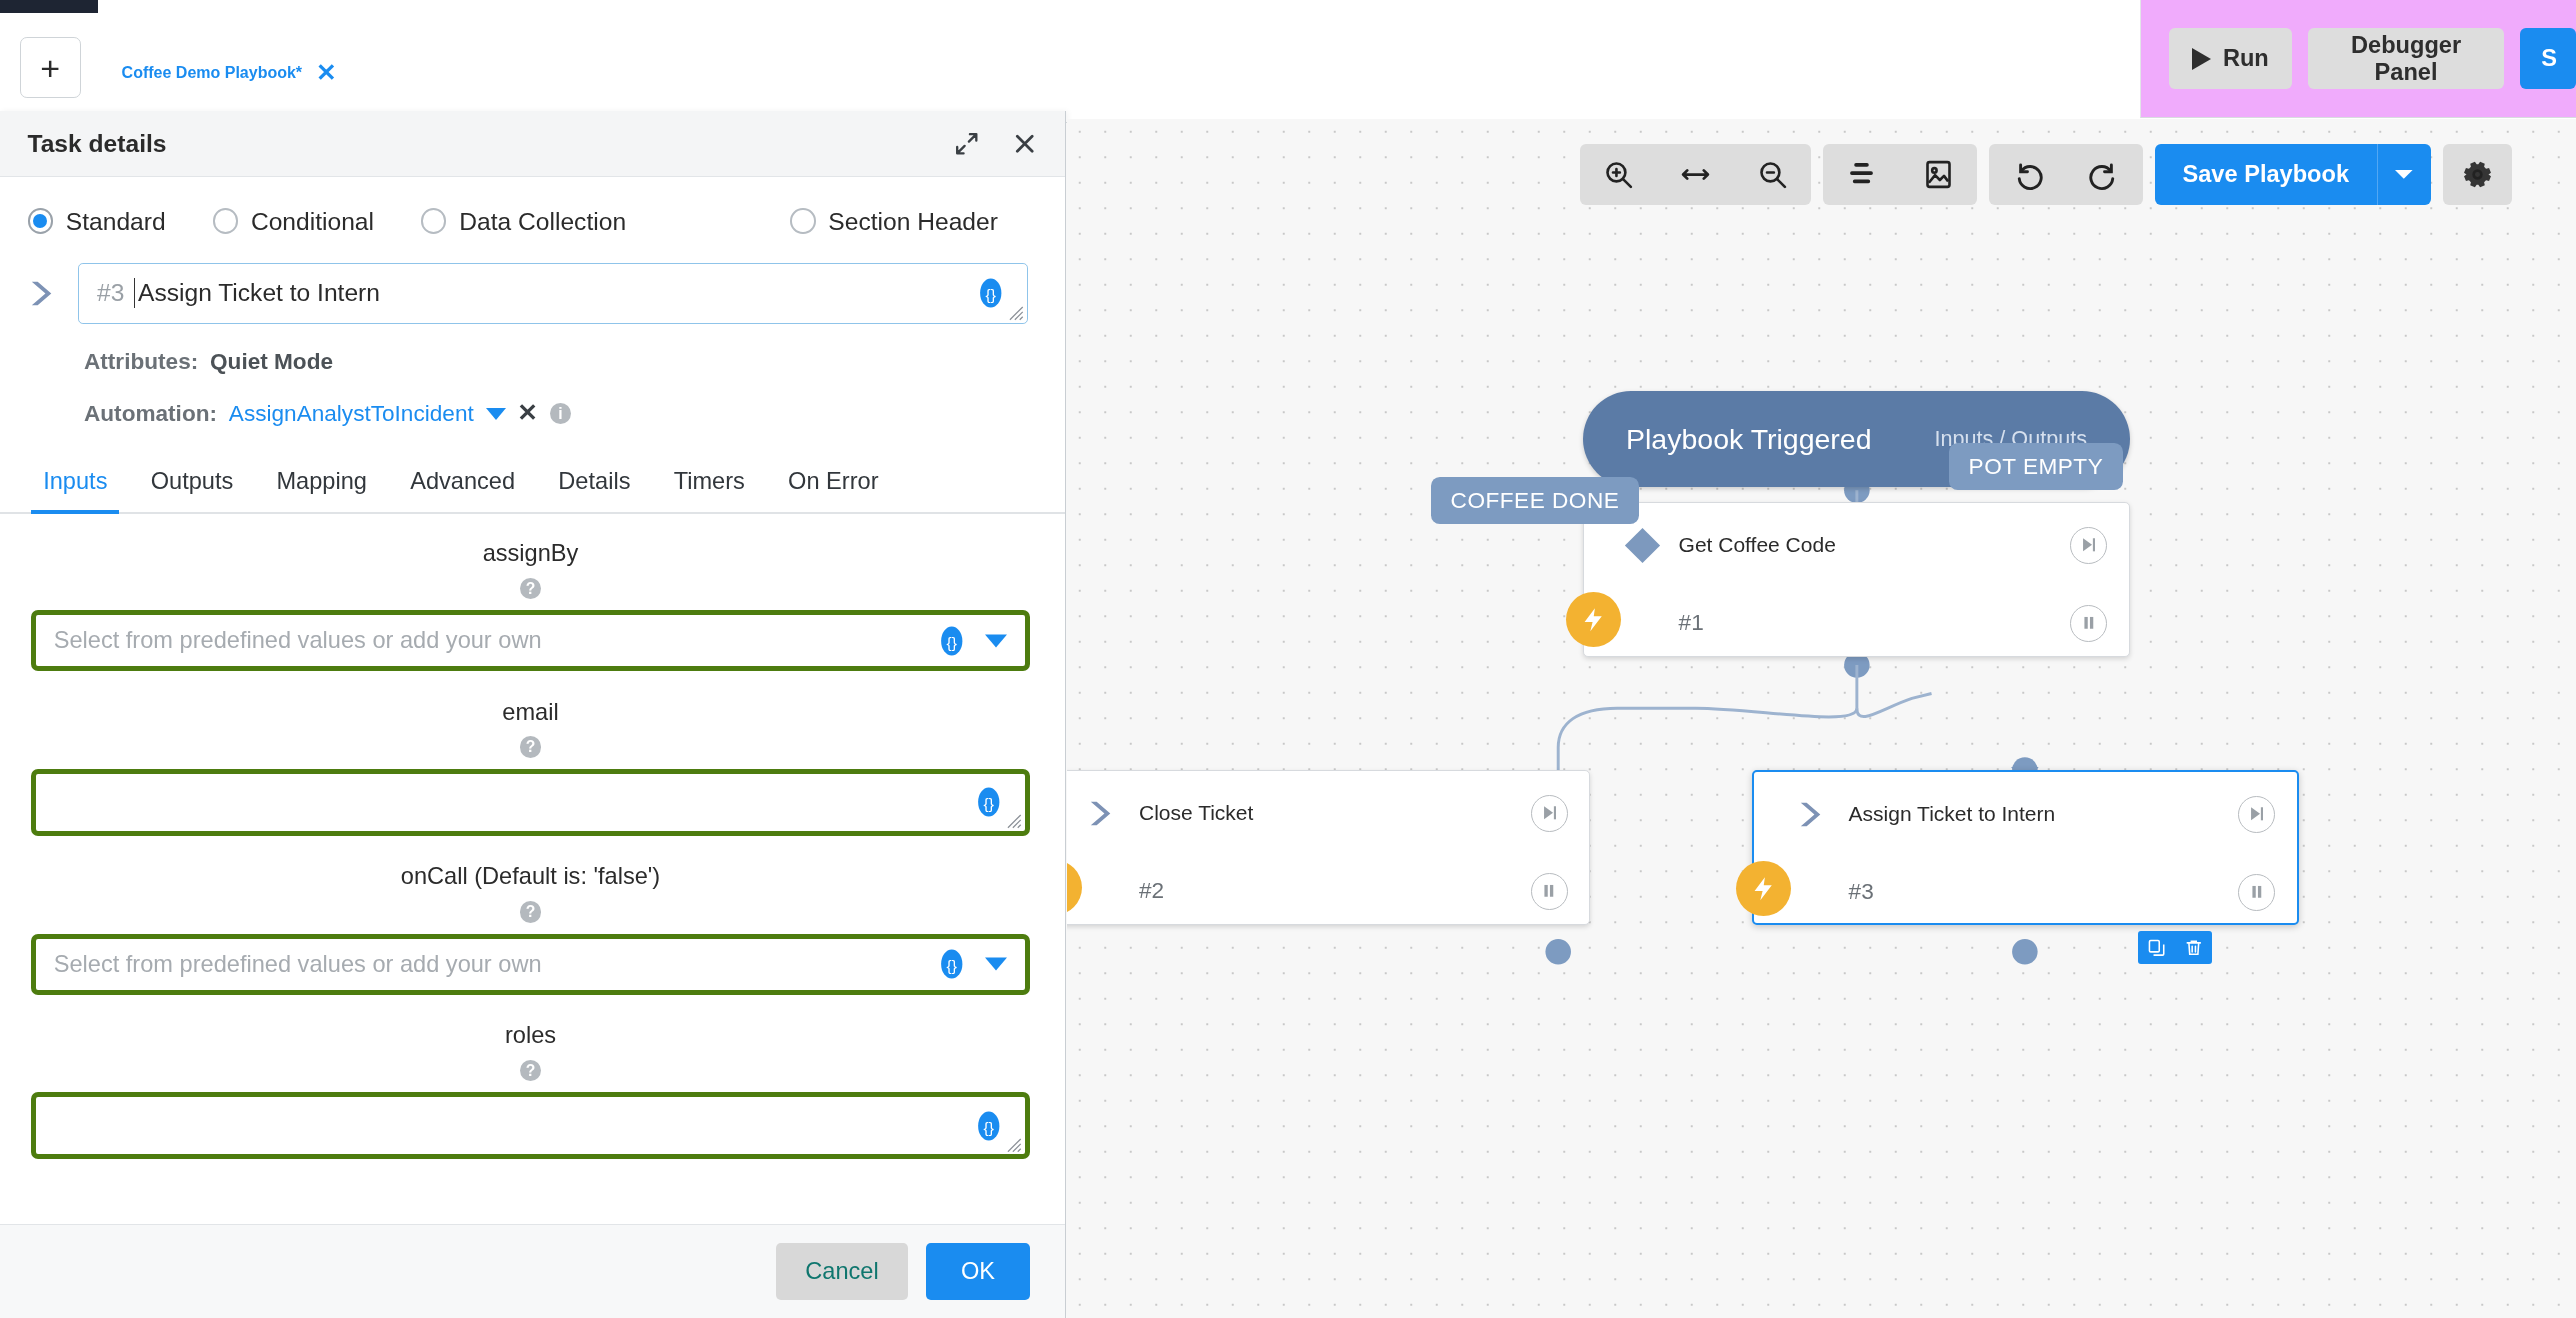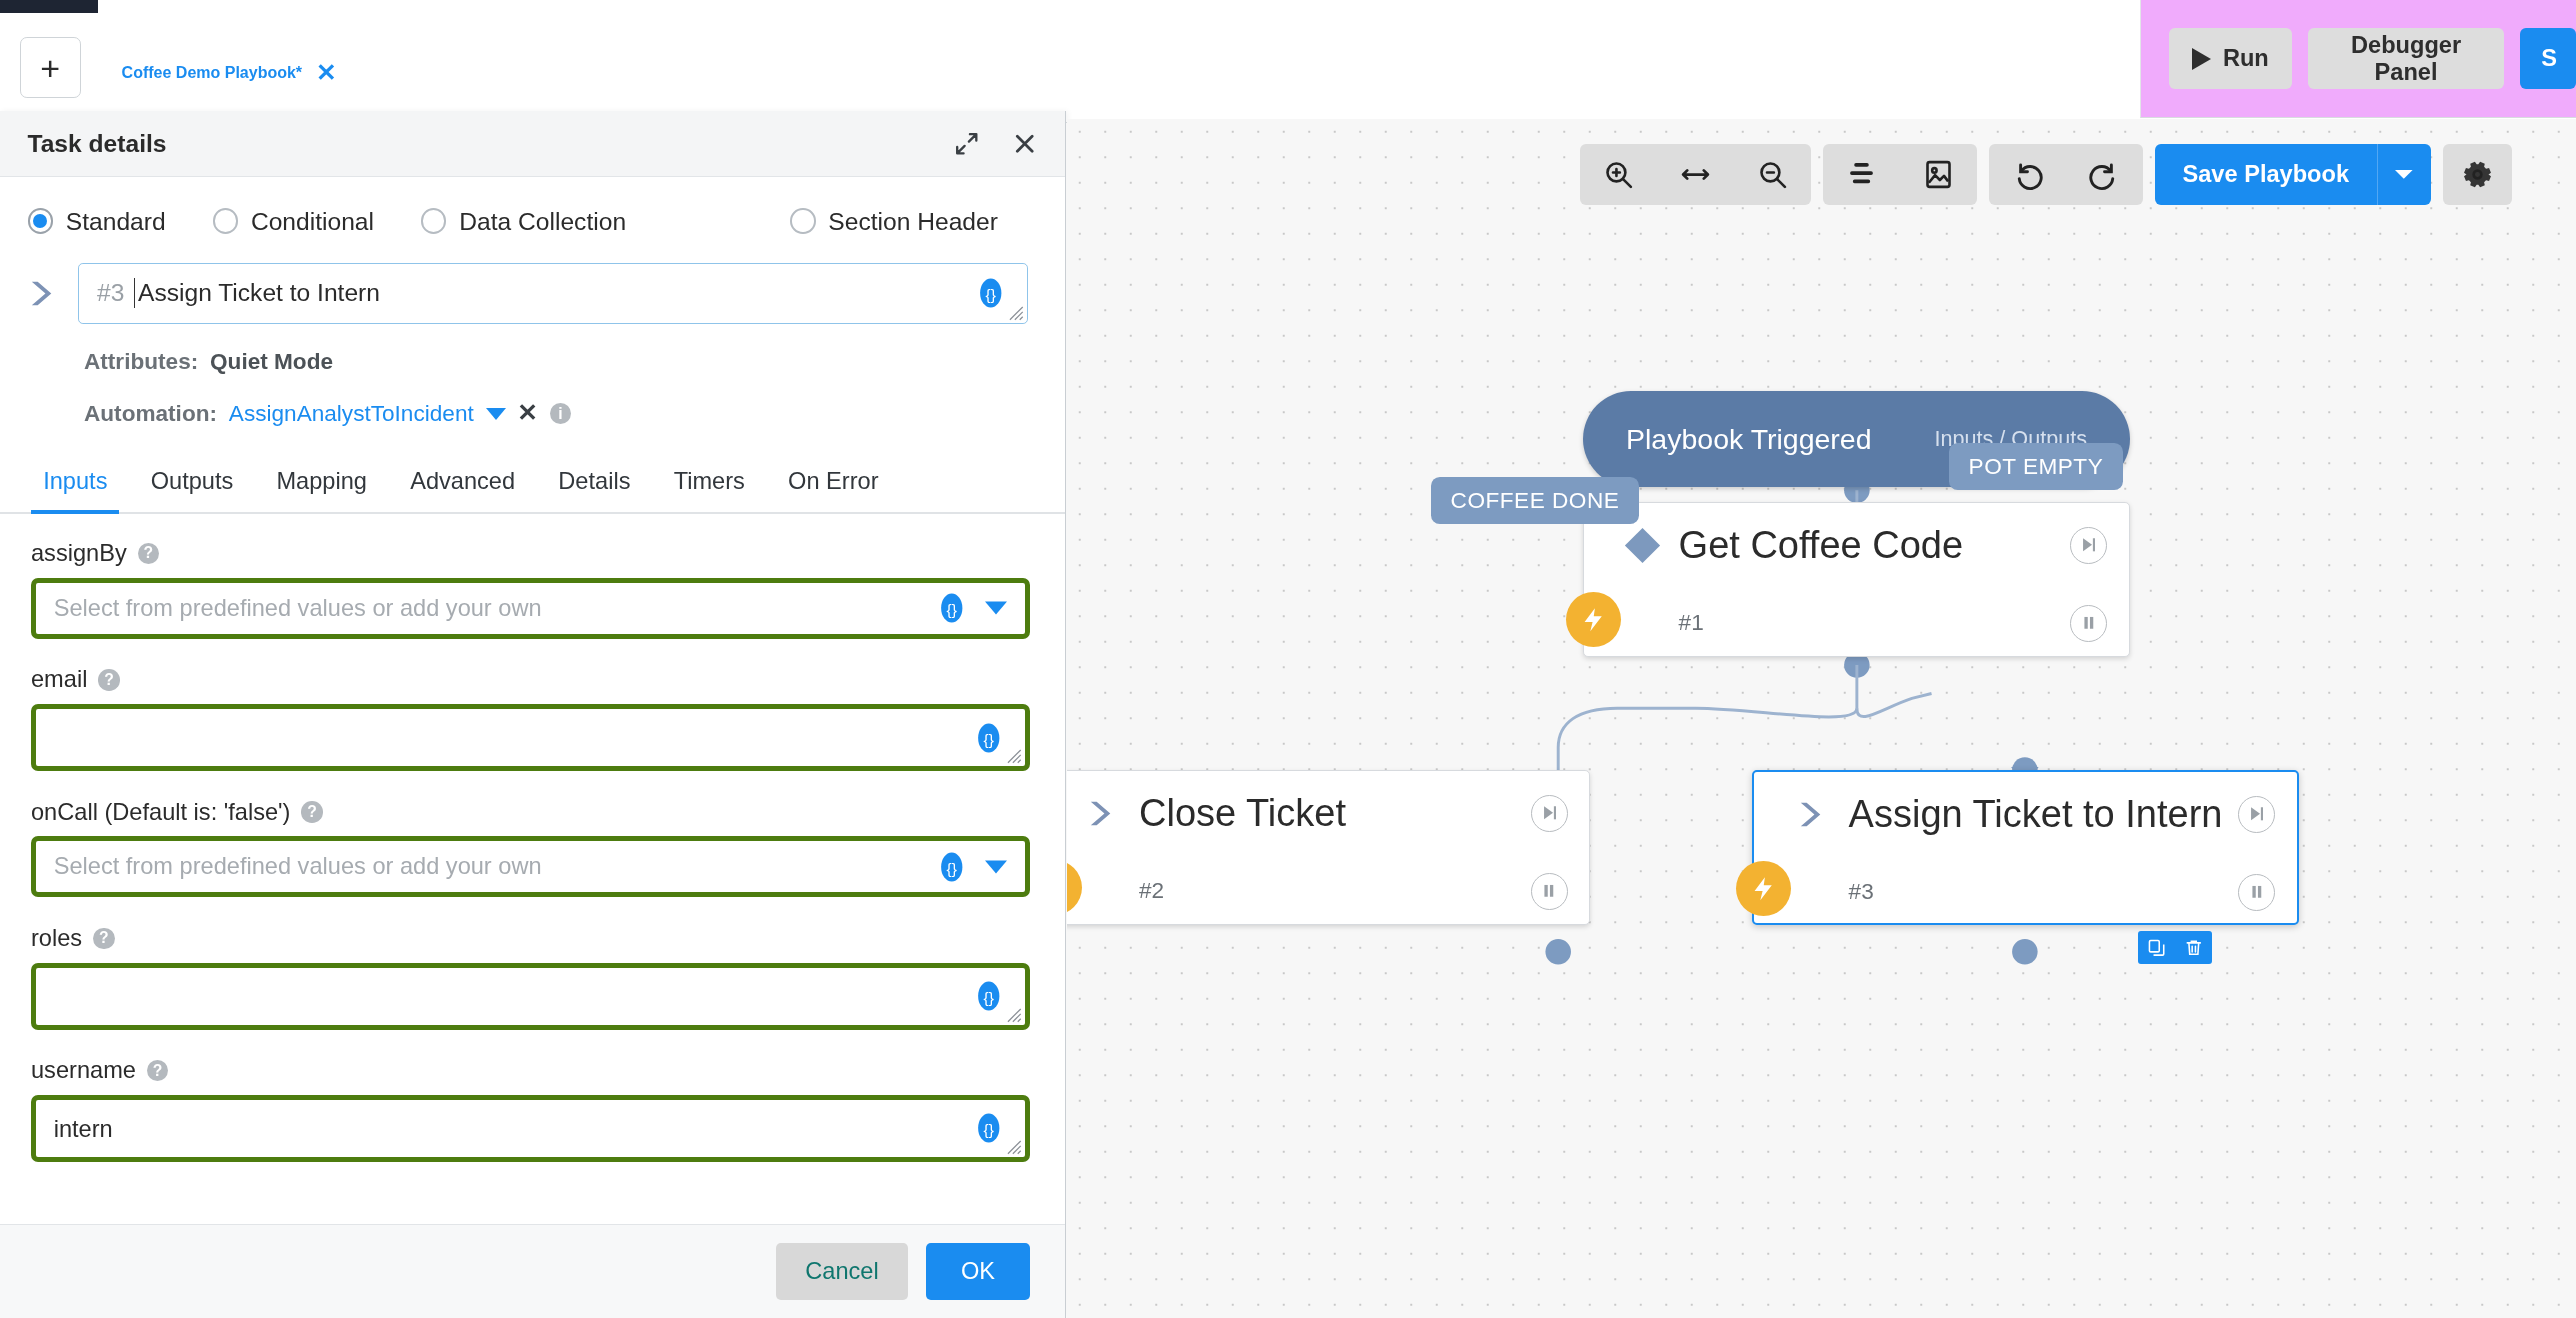--- a/index.html
+++ b/index.html
@@ -132,21 +132,21 @@
   }
   .tab.active { color: #1a8cf0; }
   .tab.active::after {
     content: ""; position: absolute; left: 9.8px; right: 9.8px; bottom: -2px;
     height: 4.9px; background: #1a8cf0;
   }
 
   
   .form { padding: 25.5px 35px 0 31px; height: 656px; overflow: hidden; position: relative; }
   .field { margin-bottom: 27.5px; }
-  .flabel { display: flex; align-items: center; gap: 10.8px; margin-bottom: 10.8px; }
+  .flabel { display: flex; align-items: center; gap: 10.8px; margin-bottom: 10.8px; flex-direction: column; }
   .flabel-text { font-size: 23.6px; color: #2b2b2b; }
   .help-icon {
     width: 21.6px; height: 21.6px; border-radius: 50%; background: #b4b9be;
     color: #fff; font-size: 15.7px; font-weight: 700; display: flex;
     align-items: center; justify-content: center; cursor: pointer; flex: 0 0 auto;
   }
   .input-box {
     position: relative; border: 5px solid #4d7c0f; border-radius: 7px;
     background: #fff; height: 61px; display: flex; align-items: center;
     padding: 0 17.7px;
@@ -226,21 +226,21 @@
   .node-trigger-title { font-size: 28.5px; color: #fff; }
   .node-trigger-io { margin-left: auto; font-size: 21.6px; color: #d6e0ee; }
 
   .node-card {
     position: absolute; background: #fff; border: 1px solid #d7dade;
     border-radius: 4.9px; box-shadow: 0 2px 4.9px rgba(0,0,0,.14); cursor: pointer;
   }
   .node-card.selected { border: 2.9px solid #1a8cf0; box-shadow: 0 2px 7.9px rgba(0,0,0,.2); }
   .node-row1 { display: flex; align-items: center; height: 84px; padding: 0 21.6px; }
   .node-icon-slot { width: 73px; display: flex; align-items: center; justify-content: center; flex:0 0 auto;}
-  .node-title { font-size: 38px; color: #2b2b2b; }
+  .node-title { font-size: 21px; color: #2b2b2b; }
   .node-circle-btn {
     margin-left: auto; width: 37px; height: 37px; border-radius: 50%;
     border: 1.6px solid #b8bcc0; display: flex; align-items: center;
     justify-content: center; cursor: pointer; flex: 0 0 auto;
   }
   .node-row2 { display: flex; align-items: center; height: 72px; padding: 0 21.6px; position: relative; }
   .bolt {
     position: absolute; left: -17.7px; bottom: 11.8px; width: 55px; height: 55px;
     border-radius: 50%; background: #f3b231; display: flex;
     align-items: center; justify-content: center;

